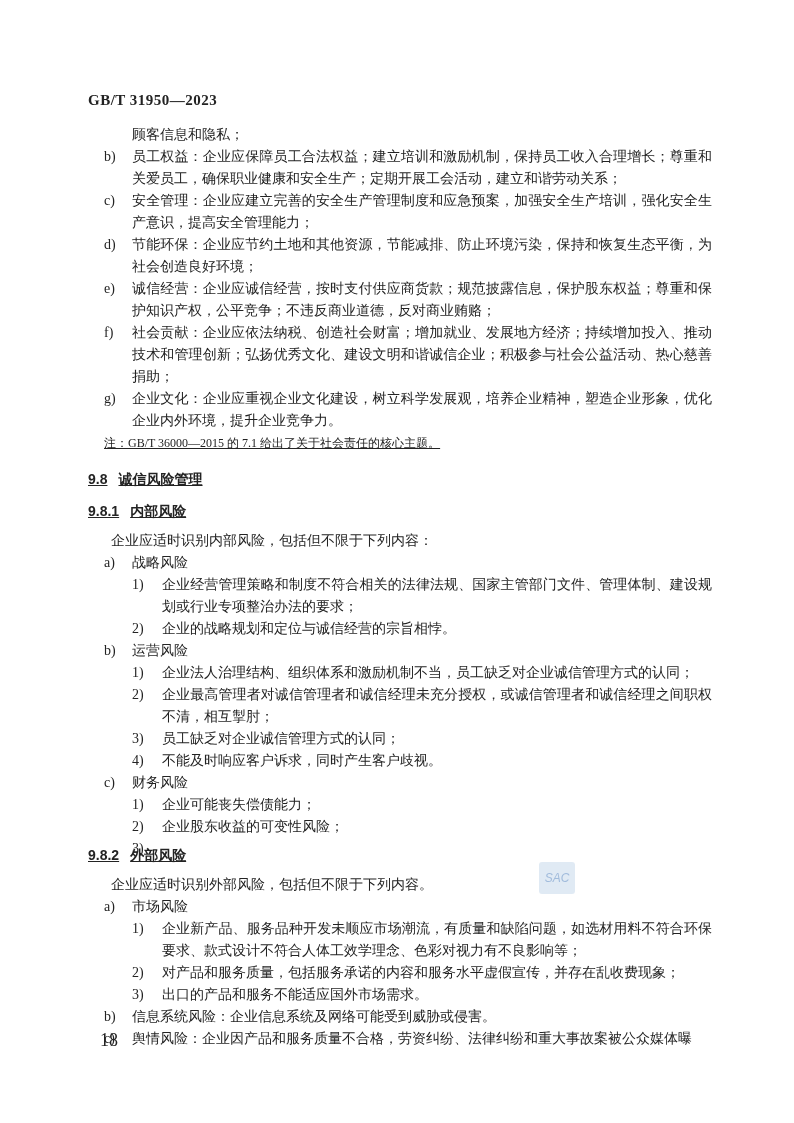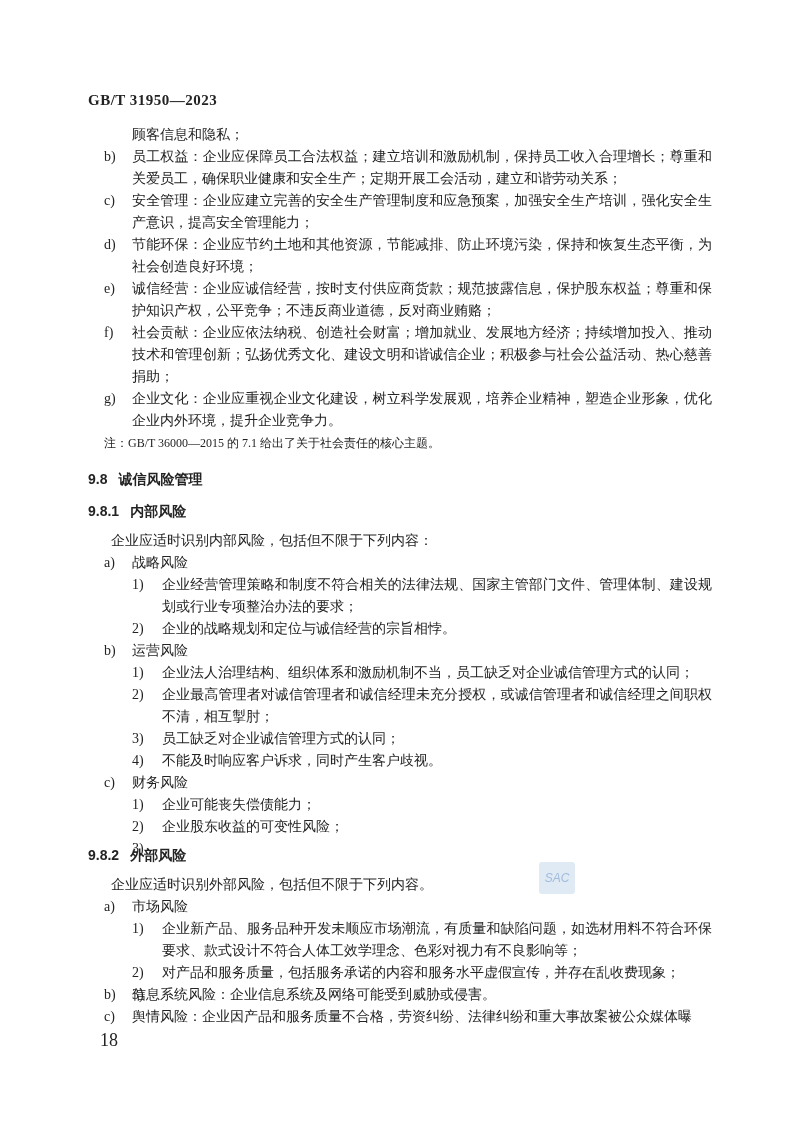--- a/index.html
+++ b/index.html
@@ -32,26 +32,28 @@
   }
   .cont-line { padding-left: 44px; }
   .li1 { position: relative; padding-left: 44px; text-align: justify; }
   .li1 > .lbl { position: absolute; left: 16px; top: 0; }
   .li2 { position: relative; padding-left: 74px; text-align: justify; }
   .li2 > .lbl { position: absolute; left: 44px; top: 0; }
   .note {
     margin-left: 16px;
     font-size: 12px;
     line-height: 22px;
+    text-decoration: underline;
   }
   .h2, .h3 {
     font-family: "Liberation Sans", "DejaVu Sans", sans-serif;
     font-weight: bold;
     font-size: 14px;
     line-height: 22px;
+    text-decoration: underline;
   }
   .h2 { margin-top: 14px; }
   .h3 { margin-top: 10px; }
   .h3.tight { margin-top: 6px; }
   .h2 .num, .h3 .num { margin-right: 11px; font-weight: bold; }
   .para { margin-top: 8px; text-indent: 23px; text-align: justify; }
   .footer-pagenum {
     position: absolute;
     left: 100px;
     top: 1030px;
@@ -194,20 +196,21 @@
     <div class="li2">
       <span class="lbl">1)</span>
       <span class="txt">企业新产品、服务品种开发未顺应市场潮流，有质量和缺陷问题，如选材用料不符合环保要求、款式设计不符合人体工效学理念、色彩对视力有不良影响等；</span>
     </div>
     <div class="li2">
       <span class="lbl">2)</span>
       <span class="txt">对产品和服务质量，包括服务承诺的内容和服务水平虚假宣传，并存在乱收费现象；</span>
     </div>
     <div class="li2">
       <span class="lbl">3)</span>
+      <span class="txt">出口的产品和服务不能适应国外市场需求。</span>
     </div>
 
     <div class="li1">
       <span class="lbl">b)</span>
       <span class="txt">信息系统风险：企业信息系统及网络可能受到威胁或侵害。</span>
     </div>
     <div class="li1">
       <span class="lbl">c)</span>
       <span class="txt">舆情风险：企业因产品和服务质量不合格，劳资纠纷、法律纠纷和重大事故案被公众媒体曝</span>
     </div>

